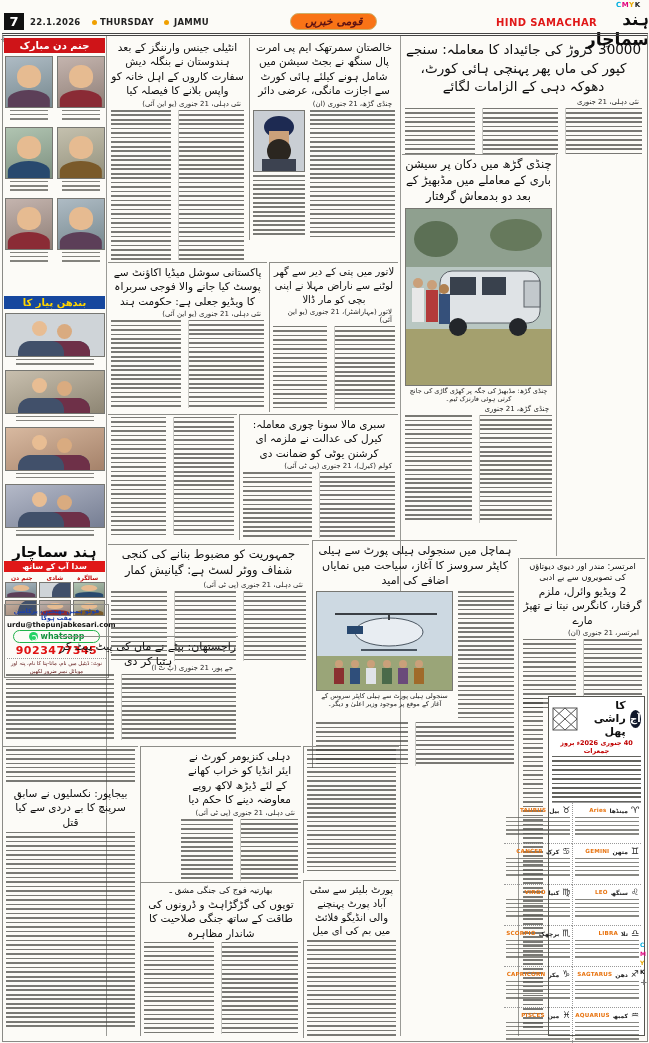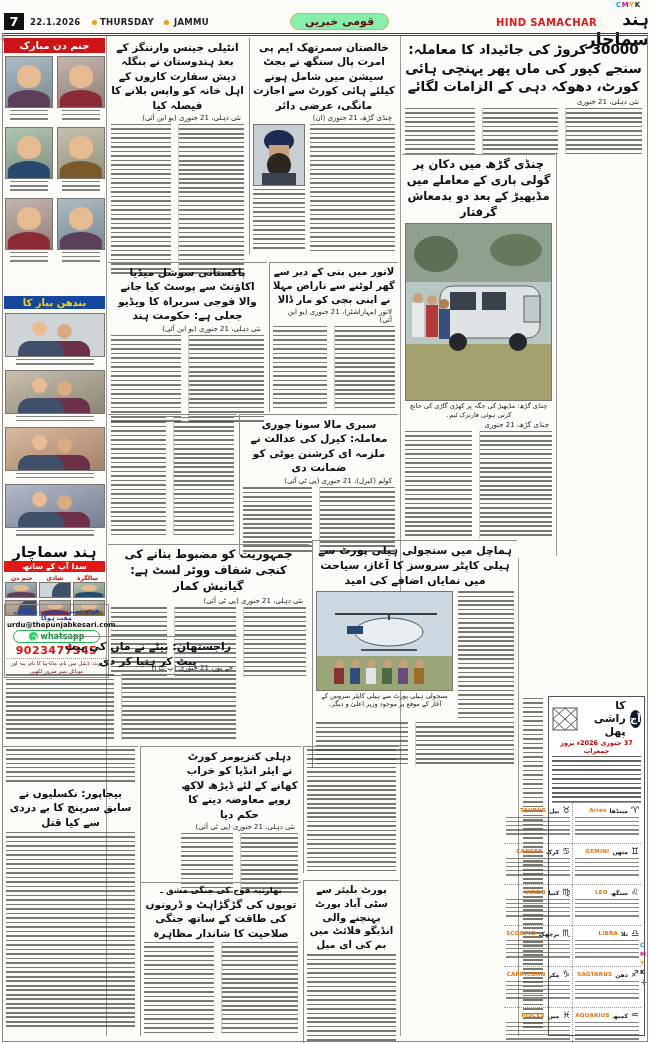--- a/index.html
+++ b/index.html
@@ -7,28 +7,28 @@
         font-family:"DejaVu Sans",sans-serif;color:#1a1a1a;}
   .abs{position:absolute;}
   
   #frame{left:2px;top:33px;width:644px;height:1005px;border:1px solid #8a8a86;border-top:3px double #444;}
   .vrule{width:0;border-left:1px solid #9a9a96;}
   
   .hdr-pgbox{background:#111;color:#fff;font-weight:bold;font-size:13px;width:20px;height:17px;
              display:flex;align-items:center;justify-content:center;}
   .hdr-date{font-size:8.5px;font-weight:bold;color:#222;letter-spacing:.3px;}
   .dot{display:inline-block;width:5px;height:5px;border-radius:50%;background:#f0a000;margin:0 4px;vertical-align:middle;}
-  .badge{background:#86efac;border:1px solid #cdb06a;border-radius:10px;color:#5d1212;font-weight:bold;
-         font-size:11px;padding:1px 14px;direction:rtl;}
+  .badge{background:#f97316;border:1px solid #cdb06a;border-radius:10px;color:#5d1212;font-weight:bold;
+         font-size:11px;padding:1px 14px;direction:rtl;font-style:italic;}
   .hs-en{color:#e01818;font-weight:bold;font-size:10px;letter-spacing:.4px;}
   .hs-ur{font-weight:900;font-size:17px;direction:rtl;color:#0d0d0d;}
   .cmyk-top{font-size:7px;font-weight:bold;letter-spacing:.5px;}
   .cmyk-top .c{color:#00aee0}.cmyk-top .m{color:#e0007d}.cmyk-top .y{color:#e8a800}.cmyk-top .k{color:#222}
   
-  .hl{font-weight:bold;direction:rtl;text-align:center;line-height:1.38;color:#0e0e0e;}
+  .hl{font-weight:normal;direction:rtl;text-align:center;line-height:1.38;color:#0e0e0e;}
   .dl{font-size:7px;direction:rtl;text-align:right;color:#222;margin:2px 3px 2px;}
   .cap{font-size:6.5px;direction:rtl;text-align:center;color:#222;margin-top:1px;line-height:1.3;}
   .tx{background-image:repeating-linear-gradient(to bottom,#474742 0,#474742 1.5px,transparent 1.5px,transparent 4.5px);
       opacity:.72;}
   .cols{display:flex;gap:7px;}
   .cols .tx{flex:1;}
   .cols .tx + .tx{border-left:1px solid #b9b9b4;padding-left:6px;}
   .tile{box-sizing:border-box;padding:2px 3px;}
   .bt{border-top:1px solid #8d8d88;}
   .bl{border-left:1px solid #8d8d88;}
@@ -334,21 +334,21 @@
     <div class="hl" style="font-size:13.5px;">30000 کروڑ کی جائیداد کا معاملہ: سنجے کپور کی ماں پھر پہنچی ہائی کورٹ، دھوکہ دہی کے الزامات لگائے</div>
     <div class="dl">نئی دہلی، 21 جنوری</div>
     <div class="cols" style="height:46px;">
         <div class="tx"></div>
         <div class="tx"></div>
         <div class="tx"></div>
       </div>
   </div>
 
   <div class="abs tile bt" style="left:402px;top:154px;width:153px;">
-    <div class="hl" style="font-size:11.5px;">چنڈی گڑھ میں دکان پر گولی باری کے معاملے میں مڈبھیڑ کے بعد دو بدمعاش گرفتار</div>
+    <div class="hl" style="font-size:11.5px;">چنڈی گڑھ میں دکان پر سیشن باری کے معاملے میں مڈبھیڑ کے بعد دو بدمعاش گرفتار</div>
     <div class="ph" style="height:178px;margin-top:3px;">
       <svg width="146" height="178" viewBox="0 0 146 178">
         <rect width="146" height="178" fill="#b9c7c2"></rect>
         <rect y="0" width="146" height="58" fill="#8fa08f"></rect>
         <rect y="120" width="146" height="58" fill="#a4a06e"></rect>
         <ellipse cx="30" cy="30" rx="22" ry="18" fill="#5c7055"></ellipse>
         <ellipse cx="110" cy="26" rx="26" ry="16" fill="#66795c"></ellipse>
         <rect x="34" y="62" width="100" height="52" rx="12" fill="#dfe3e6" stroke="#5a6066"></rect>
         <rect x="44" y="68" width="26" height="18" fill="#39414d"></rect>
         <rect x="76" y="68" width="24" height="18" fill="#39414d"></rect>
@@ -367,39 +367,48 @@
     </div>
     <div class="cap">چنڈی گڑھ: مڈبھیڑ کی جگہ پر کھڑی گاڑی کی جانچ کرتی ہوئی فارنزک ٹیم۔</div>
     <div class="dl">چنڈی گڑھ، 21 جنوری</div>
     <div class="cols" style="height:108px;">
         <div class="tx"></div>
         <div class="tx"></div>
       </div>
   </div>
 
 
+  <div class="abs tile bt" style="left:520px;top:558px;width:125px;">
+    <div class="hl" style="font-size:8.3px;">امرتسر: مندر اور دیوی دیوتاؤں کی تصویروں سے بے ادبی</div>
+    <div class="hl" style="font-size:10.5px;">2 ویڈیو وائرل، ملزم گرفتار، کانگرس نیتا نے تھپڑ مارے</div>
+    <div class="dl">امرتسر، 21 جنوری (ان)</div>
+    <div class="cols" style="height:70px;">
+        <div class="tx"></div>
+        <div class="tx"></div>
+      </div>
+  </div>
 
   <div class="abs tile" style="left:520px;top:696px;width:26px;">
     <div class="tx" style="height:332px;"></div>
   </div>
 
   <div class="abs horo" style="left:548px;top:696px;width:97px;height:340px;">
     <div style="display:flex;align-items:center;gap:3px;">
       <svg width="26" height="24" viewBox="0 0 26 24">
         <rect x="1" y="1" width="24" height="22" fill="#fff" stroke="#555"></rect>
         <line x1="1" y1="1" x2="25" y2="23" stroke="#555"></line>
         <line x1="25" y1="1" x2="1" y2="23" stroke="#555"></line>
         <polygon points="13,1 25,12 13,23 1,12" fill="none" stroke="#555"></polygon>
       </svg>
       <div class="horo-head" style="flex:1;">
         <span class="horo-badge">آج</span>
         <span class="horo-title">کا راشی پھل</span>
       </div>
     </div>
-    <div class="horo-date">37 جنوری 2026ء بروز جمعرات</div>
+    <div class="horo-date">40 جنوری 2026ء بروز جمعرات</div>
     <div class="tx" style="height:46px;opacity:.85;"></div>
     <div class="zgrid">
       <div class="zcell">
           <div class="zhead">
             <span class="zglyph">♈</span>
             <span class="zur">مینڈھا</span>
             <span class="zen">Aries</span>
           </div>
           <div class="zsk"></div>
         </div>

